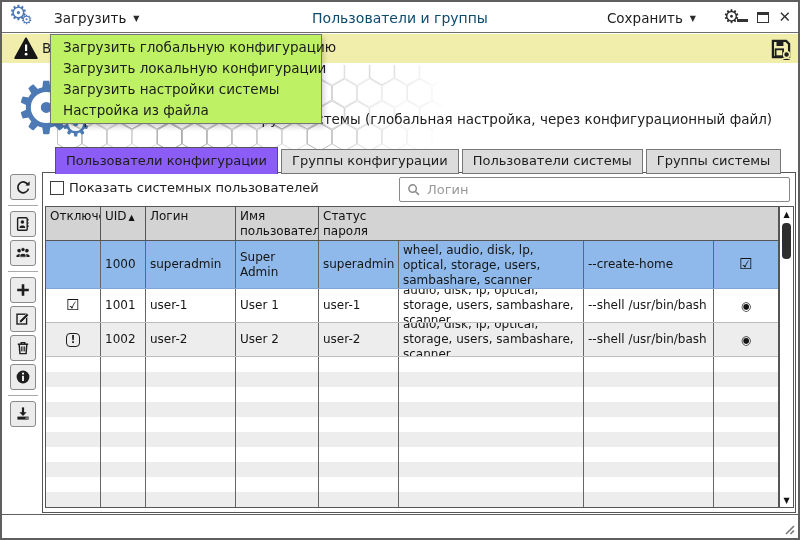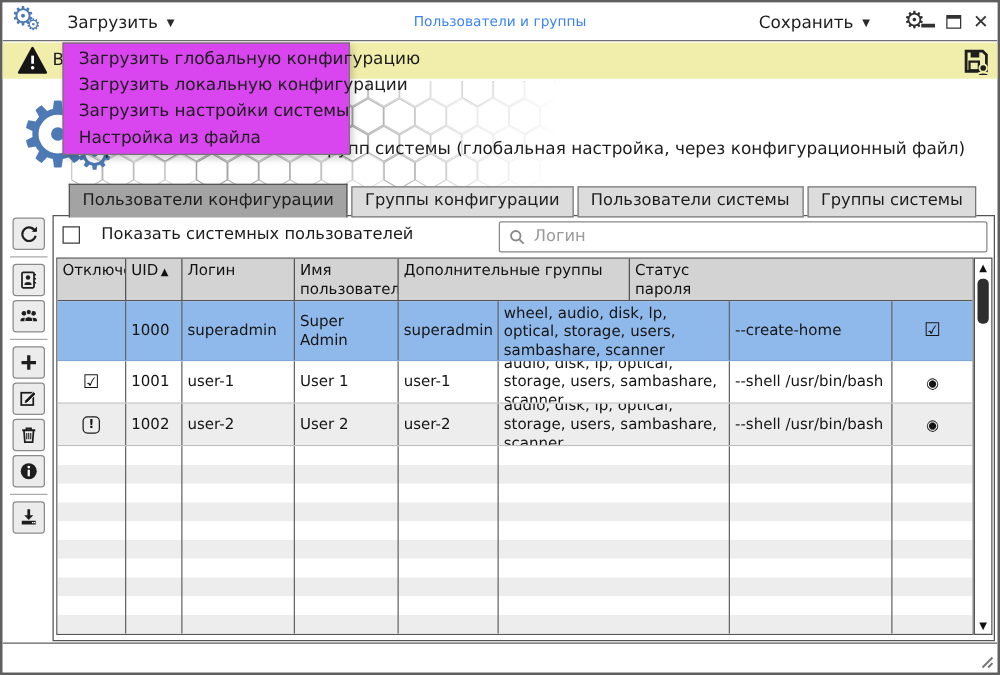--- a/index.html
+++ b/index.html
@@ -8,21 +8,21 @@
 
   
   .menubar{position:absolute;top:0;left:0;right:0;height:31px;background:#fff;border-bottom:1px solid #6e6e6e}
   .logo{position:absolute;left:7px;top:1px;color:#4c79b6;line-height:1}
   .logo .g1{font-size:21px}
   .logo .g2{font-size:13px;margin-left:-7px;vertical-align:-4px;display:inline-block}
   .menu-btn{position:absolute;top:0;height:31px;display:flex;align-items:center;gap:7px;font-size:13.5px;color:#1d1d1d;cursor:default}
   .menu-load{left:52px}
   .menu-save{right:102px}
   .caret{font-size:8px;color:#2a2a2a;padding-top:2px}
-  .win-title{position:absolute;left:200px;right:200px;top:0;height:31px;display:flex;align-items:center;justify-content:center;font-size:11px;color:#3b82f6}
+  .win-title{position:absolute;left:200px;right:200px;top:0;height:31px;display:flex;align-items:center;justify-content:center;font-size:14px;color:#0c4a6e}
   .gearbtn{position:absolute;right:58px;top:3px;font-size:19px;color:#2c2c2c}
   .controls{position:absolute;right:7px;top:0;height:31px;display:flex;align-items:center;gap:9px}
   .minbox{width:11px;height:3px;background:#333;margin-top:6px}
   .maxbox{width:12px;height:11px;border:1.3px solid #333;border-top:3px solid #333}
   .closex{font-size:15px;color:#333;font-weight:bold;line-height:1}
 
   
   .alert-bar{position:absolute;top:32px;left:0;right:0;height:29px;background:#f1eeab}
   .warn-ico{position:absolute;left:12px;top:3px}
   .alert-text{position:absolute;left:40px;top:6px;font-size:13.5px;color:#1d1d1d}
@@ -33,30 +33,30 @@
   .wm-gear{position:absolute;color:#4d7ab5;line-height:1;z-index:0}
   .wm1{left:12px;top:70px;font-size:72px}
   .wm2{left:58px;top:105px;font-size:35px}
 
   
   .page-title{position:absolute;left:30px;right:8px;top:109px;text-align:center;font-size:13.5px;color:#1c1c1c;z-index:1;white-space:nowrap;overflow:hidden}
 
   
   .tabs{position:absolute;left:53px;top:145px;display:flex;align-items:flex-end;gap:3px;z-index:4}
   .tab{font-size:13px;color:#1d1d1d;padding:3px 10px 4px;background:#dcdcdc;border:1px solid #777;height:25px;white-space:nowrap}
-  .tab.active{background:#a3a3a3;border:1px solid #555;border-bottom:none;height:27px;padding-top:5px}
+  .tab.active{background:#8b5cf6;border:1px solid #555;border-bottom:none;height:27px;padding-top:5px}
 
   
   .panel{position:absolute;left:40px;top:170px;width:754px;height:341px;border:1px solid #555;background:#fff;z-index:2}
   .toolbar{position:absolute;left:4px;top:172px;width:34px;display:flex;flex-direction:column;align-items:center;gap:3px;z-index:3}
   .tbtn{width:26px;height:26px;background:#ececec;border:1px solid #8a8a8a;border-radius:3px;display:flex;align-items:center;justify-content:center}
   .tdiv{width:30px;height:1px;background:#aaa;margin:2px 0}
 
   
-  .filter-row{position:absolute;left:48px;top:178px;display:flex;align-items:center;gap:17px;z-index:3}
+  .filter-row{position:absolute;left:48px;top:178px;display:flex;align-items:center;gap:5px;z-index:3}
   .cbox{width:14px;height:14px;border:1.5px solid #3c3c3c;background:#fff}
   .filter-label{font-size:13px;color:#1c1c1c}
   .search-box{position:absolute;left:397px;top:175px;width:391px;height:25px;border:1px solid #888;border-radius:2px;background:#fff;display:flex;align-items:center;gap:6px;padding:0 7px;z-index:3}
   .search-input{border:none;outline:none;flex:1;font-size:13px;color:#333;background:transparent}
   .search-input::placeholder{color:#9a9a9a}
 
   
   .table{position:absolute;left:43px;top:204px;width:734px;border:1px solid #555;background:#fff;z-index:3;overflow:hidden}
   .thead{display:flex;background:#d3d3d3;border-bottom:1px solid #555;height:34px}
   .hc{font-size:12px;color:#111;padding:2px 4px;border-right:1px solid #555;overflow:hidden;line-height:1.25}
@@ -85,21 +85,21 @@
   .vscroll{position:absolute;left:777px;top:204px;width:15px;height:302px;border:1px solid #555;background:#fff;z-index:3;display:flex;flex-direction:column;align-items:center}
   .sarrow{font-size:8px;color:#111;height:14px;display:flex;align-items:center}
   .sthumb{width:9px;height:36px;background:#2e2e2e;border-radius:4px;margin-top:2px}
   .sspacer{flex:1}
 
   
   .bottom-line{position:absolute;left:0;right:0;top:512px;height:1px;background:#5f5f5f}
   .grip{position:absolute;right:3px;bottom:3px}
 
   
-  .dropdown{position:absolute;left:48px;top:32px;width:230px;background:#d946ef;border:1px solid #767676;box-shadow:2px 3px 5px rgba(0,0,0,.18);z-index:40;padding:2px 0}
+  .dropdown{position:absolute;left:48px;top:32px;width:272px;background:#bef264;border:1px solid #767676;box-shadow:2px 3px 5px rgba(0,0,0,.18);z-index:40;padding:2px 0}
   .ditem{font-size:13.5px;color:#1c1c1c;padding:1px 12px;line-height:19px;white-space:nowrap}
   svg{display:block}
 </style>
 </head>
 <body>
 
 <div class="window">
 
   <div class="menubar">
     <span class="logo"><span class="g1">⚙</span><span class="g2">⚙</span></span>
@@ -312,21 +312,20 @@
     </span>
     <input class="search-input" placeholder="Логин" style="">
   </div>
 
   <div class="table">
     <div class="thead">
       <div class="hc c0 nowrap">Отключен</div>
       <div class="hc c1 nowrap"><span>UID</span><span class="sort-ind">▲</span></div>
       <div class="hc c2">Логин</div>
       <div class="hc c3">Имя пользователя</div>
-      <div class="hc c5">Дополнительные группы</div>
       <div class="hc c7">Статус пароля</div>
     </div>
 
     <div class="trow selected" style="height:48px">
       <div class="tc c0 ctr"></div>
       <div class="tc c1">1000</div>
       <div class="tc c2">superadmin</div>
       <div class="tc c3">Super Admin</div>
       <div class="tc c4">superadmin</div>
       <div class="tc c5 top">wheel, audio, disk, lp, optical, storage, users, sambashare, scanner</div>

